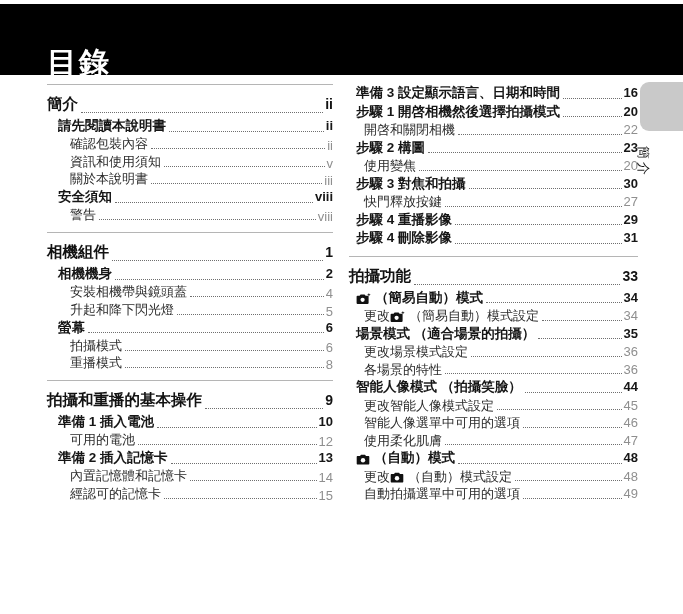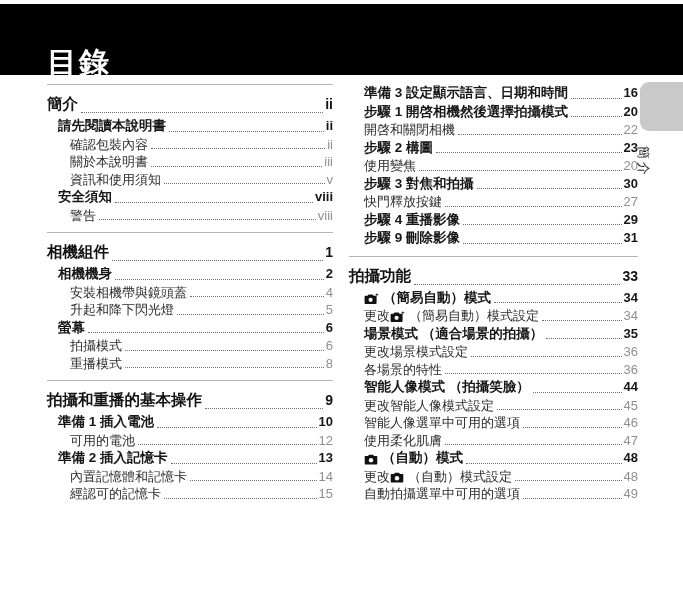--- a/index.html
+++ b/index.html
@@ -24,22 +24,22 @@
   .rule {
     border-top:1px solid var(--rule,#b5b5b5);
     height:0; margin:8px 0 9px 0;
   }
   .toc-section:first-child .rule { margin-top:0; }
   .row { display:flex; align-items:baseline; }
   .lvl1 { font-size:15.5px; font-weight:700; height:23px;   color:#121212; }
   .lvl2 { font-size:13.5px; font-weight:700; height:18.5px; color:#161616; }
   .lvl3 { font-size:13px;   font-weight:400; height:17.5px; color:#2b2b2b; }
   .col-left  .lvl2 { padding-left:11px; }
-  .col-left  .lvl3 { padding-left:23px; }
-  .col-right .lvl2 { padding-left:7px;margin-left:8px; }
+  .col-left  .lvl3 { padding-left:23px;align-items:flex-end; }
+  .col-right .lvl2 { padding-left:7px; }
   .col-right .lvl3 { padding-left:15px; }
   .label { white-space:nowrap; }
   .pre   { white-space:nowrap; margin-right:0; }
   .icon  { align-self:center; display:inline-flex; margin:2px 4px 0 0; }
   .leader {
     flex:1 1 auto; min-width:8px; height:0;
     border-bottom:1.5px dotted var(--leader,#6f6f6f);
     align-self:flex-end; margin:0 2px 4px 3px;
   }
   .page { font-size:13px; white-space:nowrap; }
@@ -77,28 +77,28 @@
         <span class="label">請先閱讀本說明書</span>
         <span class="leader"></span>
         <span class="page">ii</span>
       </div>
       <div class="row lvl3">
         <span class="label">確認包裝內容</span>
         <span class="leader"></span>
         <span class="page">ii</span>
       </div>
       <div class="row lvl3">
+        <span class="label">資訊和使用須知</span>
+        <span class="leader"></span>
+        <span class="page">v</span>
+      </div>
+      <div class="row lvl3">
         <span class="label">關於本說明書</span>
         <span class="leader"></span>
         <span class="page">iii</span>
-      </div>
-      <div class="row lvl3">
-        <span class="label">資訊和使用須知</span>
-        <span class="leader"></span>
-        <span class="page">v</span>
       </div>
       <div class="row lvl2">
         <span class="label">安全須知</span>
         <span class="leader"></span>
         <span class="page">viii</span>
       </div>
       <div class="row lvl3">
         <span class="label">警告</span>
         <span class="leader"></span>
         <span class="page">viii</span>
@@ -212,21 +212,21 @@
         <span class="label">快門釋放按鍵</span>
         <span class="leader"></span>
         <span class="page">27</span>
       </div>
       <div class="row lvl2">
         <span class="label">步驟 4 重播影像</span>
         <span class="leader"></span>
         <span class="page">29</span>
       </div>
       <div class="row lvl2">
-        <span class="label">步驟 9 刪除影像</span>
+        <span class="label">步驟 4 刪除影像</span>
         <span class="leader"></span>
         <span class="page">31</span>
       </div>
     </div>
     <div class="toc-section">
       <div class="rule"></div>
       <div class="row lvl1">
         <span class="label">拍攝功能</span>
         <span class="leader"></span>
         <span class="page">33</span>

